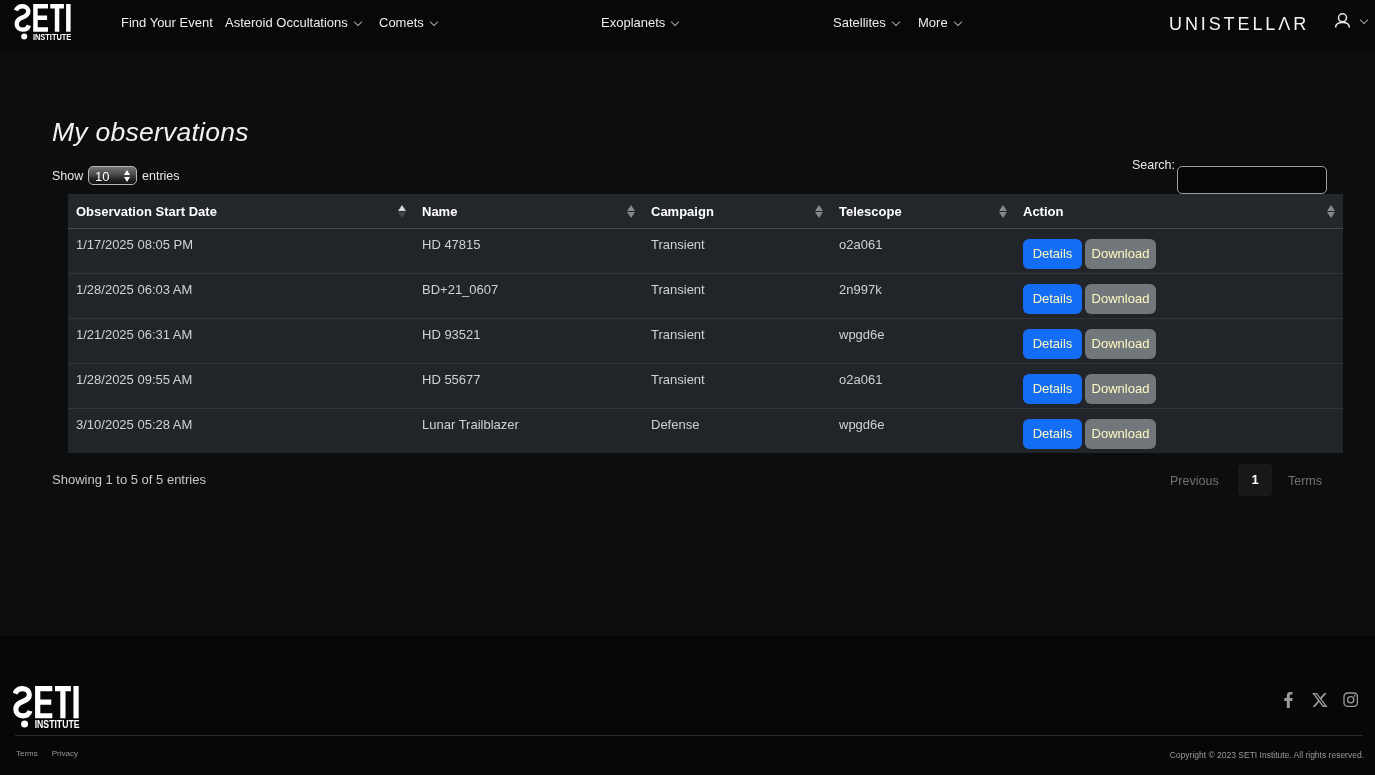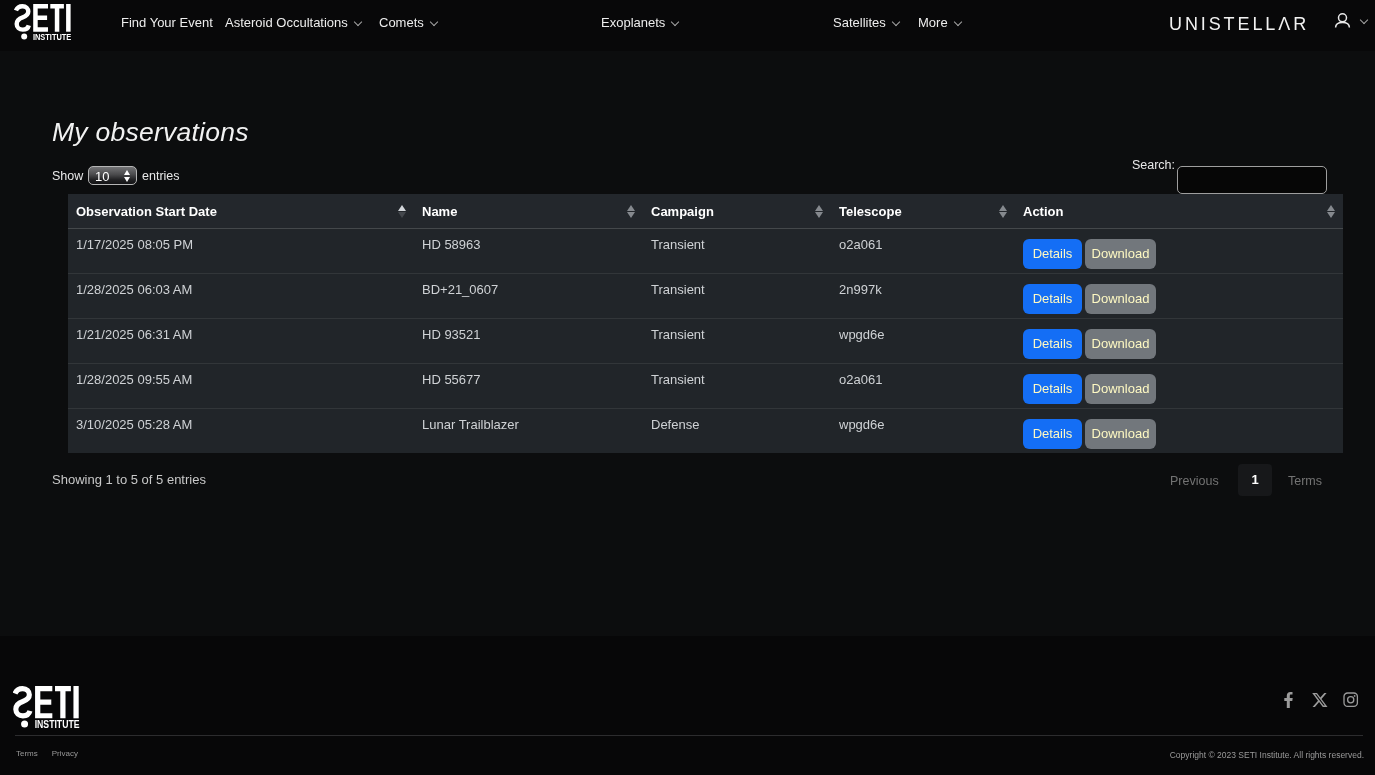--- a/index.html
+++ b/index.html
@@ -116,21 +116,21 @@
           </span></th>
       <th>Action<span class="sort">
             <span class="u"></span>
             <span class="d"></span>
           </span></th>
     </tr>
   </thead>
   <tbody>
     <tr>
         <td>1/17/2025 08:05 PM</td>
-        <td>HD 58963</td>
+        <td>HD 47815</td>
         <td>Transient</td>
         <td>o2a061</td>
         <td><span class="btn btn-d">Details</span><span class="btn btn-w">Download</span></td>
       </tr>
     <tr>
         <td>1/28/2025 06:03 AM</td>
         <td>BD+21_0607</td>
         <td>Transient</td>
         <td>2n997k</td>
         <td><span class="btn btn-d">Details</span><span class="btn btn-w">Download</span></td>

